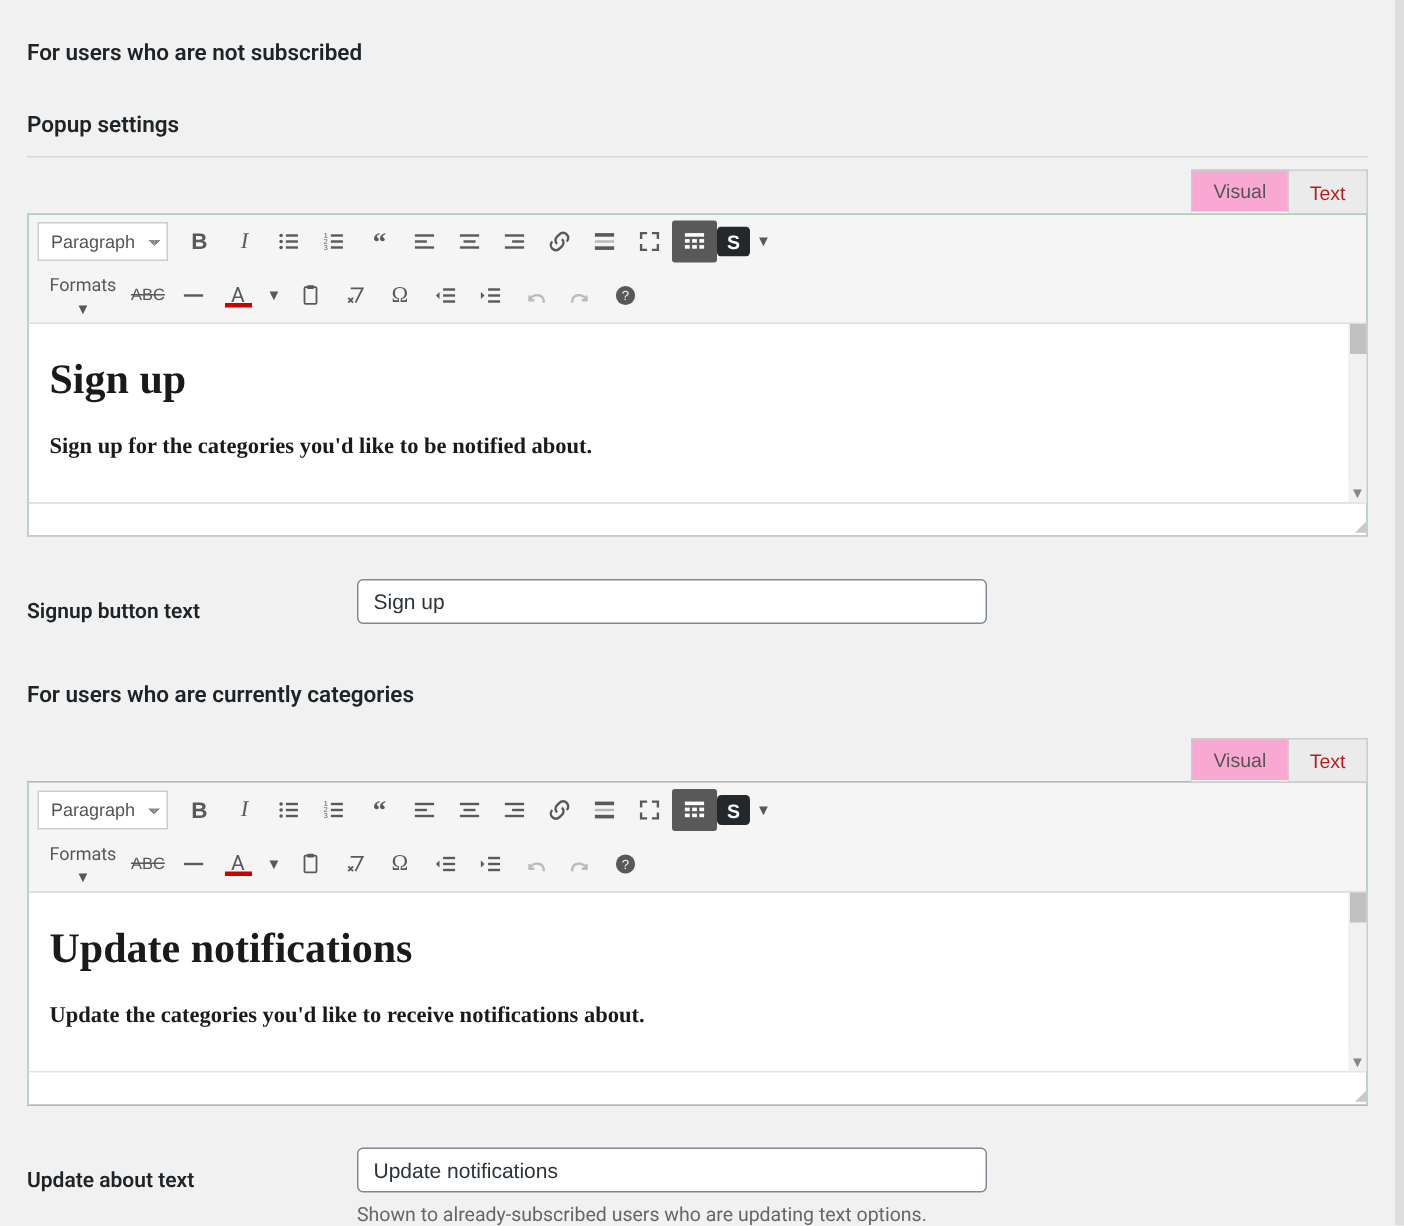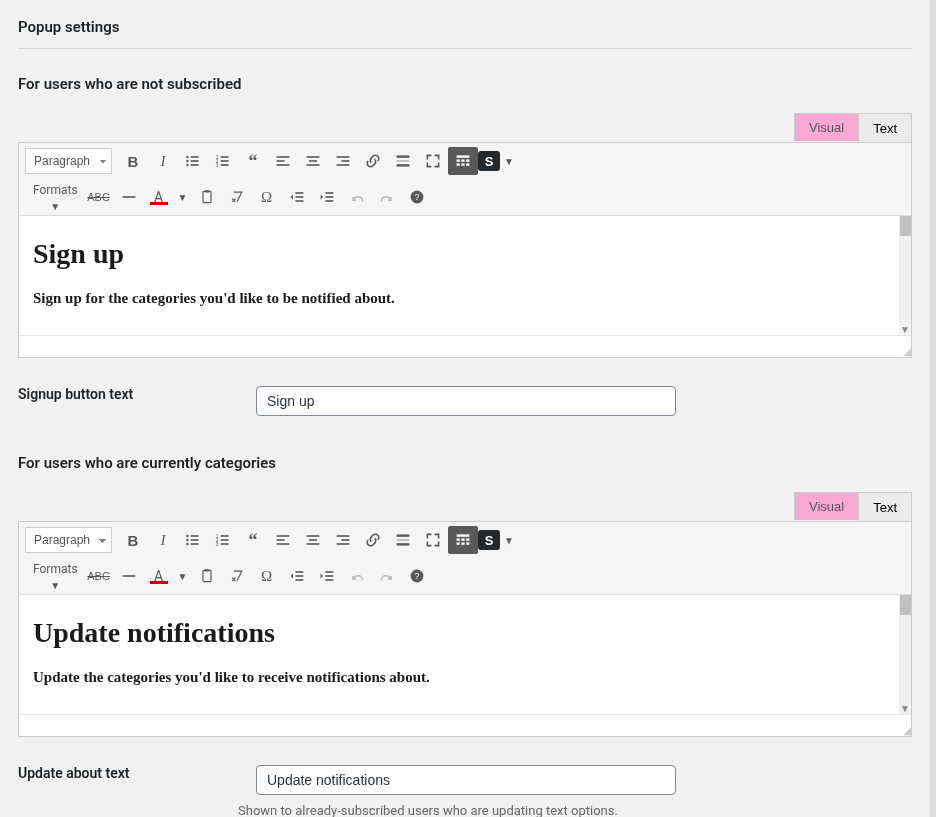--- a/index.html
+++ b/index.html
@@ -32,21 +32,21 @@
     display: flex;
     justify-content: flex-end;
     gap: 0;
   }
   .tab-strip button {
     background: #f1f1f1;
     border: 1px solid #ccc;
     border-bottom: none;
     padding: 6px 14px;
     font-size: 13px;
-    color: #000000;
+    color: #b91c1c;
     cursor: pointer;
     margin-left: -1px;
   }
   .tab-strip button.active {
     background: #f9a8d4;
     border-bottom: 1px solid #f5f5f5;
     position: relative;
     z-index: 2;
     color:#555;
   }
@@ -167,23 +167,23 @@
     position: relative;
   }
   .status-bar .grip{
     position:absolute;right:2px;bottom:2px;
     color:#c9c9c9;font-size:10px;letter-spacing:-2px;line-height:6px;
     transform: rotate(0deg);
   }
   
   .form-row {
     display: flex;
-    align-items: flex-start;
+    align-items: flex-end;
     margin-top: 28px;
-    gap: 18px;
+    gap: 0;
   }
   .form-row .label {
     width: 220px;
     font-size: 14px;
     font-weight: 600;
     color: #1d2327;
   }
   .form-row input[type="text"] {
     width: 420px;
     height: 30px;
@@ -199,23 +199,23 @@
     margin-top:8px;
     font-size: 13px;
     color: #666;
   }
 </style>
 </head>
 <body>
 
 <div class="wrap">
 
+  <h3 class="section no-border">For users who are not subscribed</h3>
+
   <h3 class="section">Popup settings</h3>
-
-  <h3 class="section no-border">For users who are not subscribed</h3>
 
   <div class="editor-block">
     <div class="tab-strip">
       <button class="active">Visual</button>
       <button>Text</button>
     </div>
     <div class="editor-shell">
       <div class="toolbar">
         <select class="tb-sel">
           <option>Paragraph</option>

